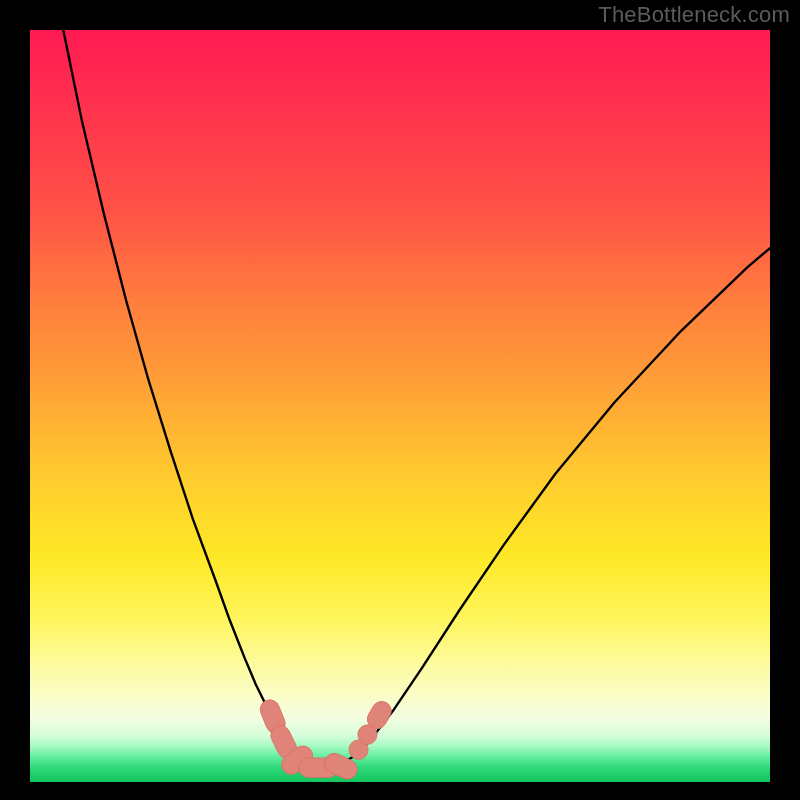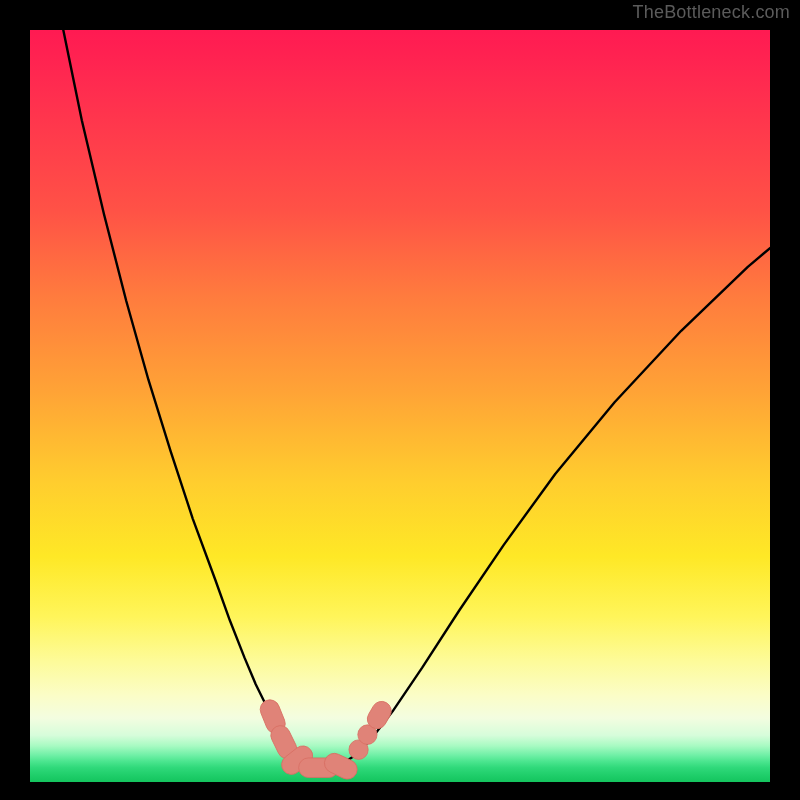--- a/index.html
+++ b/index.html
@@ -15,21 +15,21 @@
     position: absolute;
     left: 0; top: 0;
     width: 800px; height: 800px;
     background: #000;
   }
   .watermark {
     position: absolute;
     top: 2px;
     right: 10px;
     color: #5b5b5b;
-    font-size: 18px;
+    font-size: 22px;
     font-weight: 500;
     font-family: Arial, sans-serif;
     letter-spacing: 0.2px;
     z-index: 10;
   }
   
   .plot {
     position: absolute;
     left: 30px;
     top: 30px;

